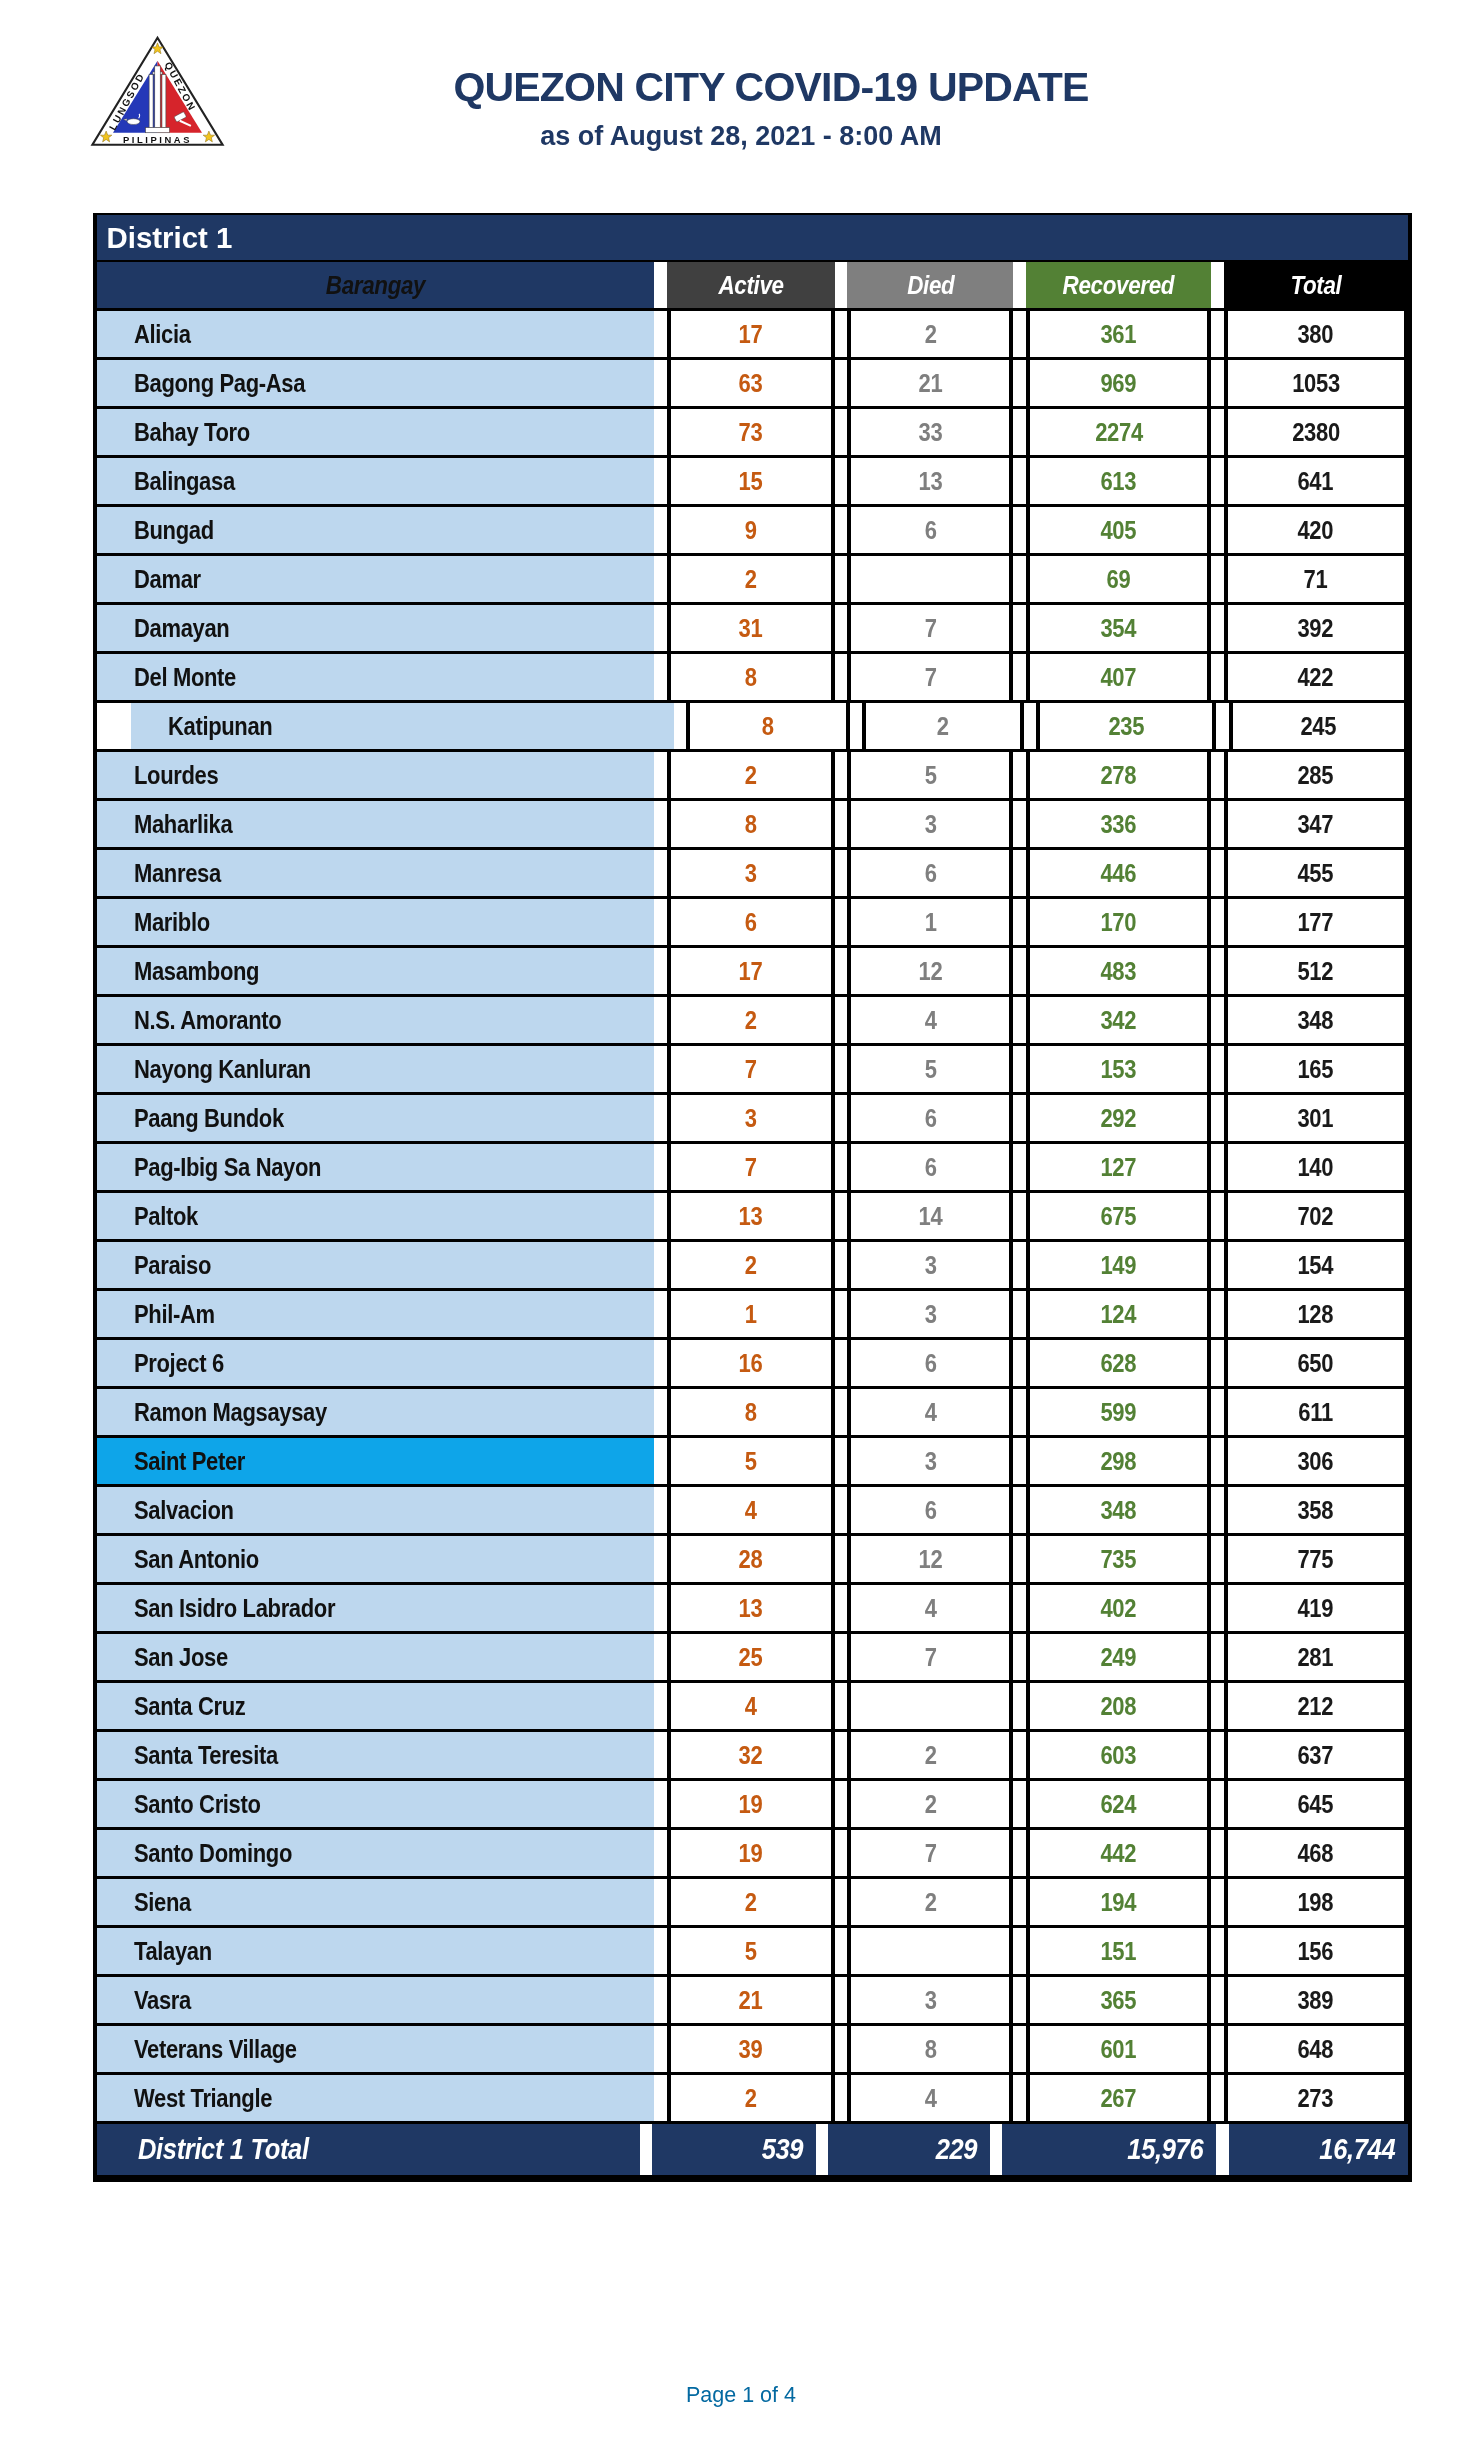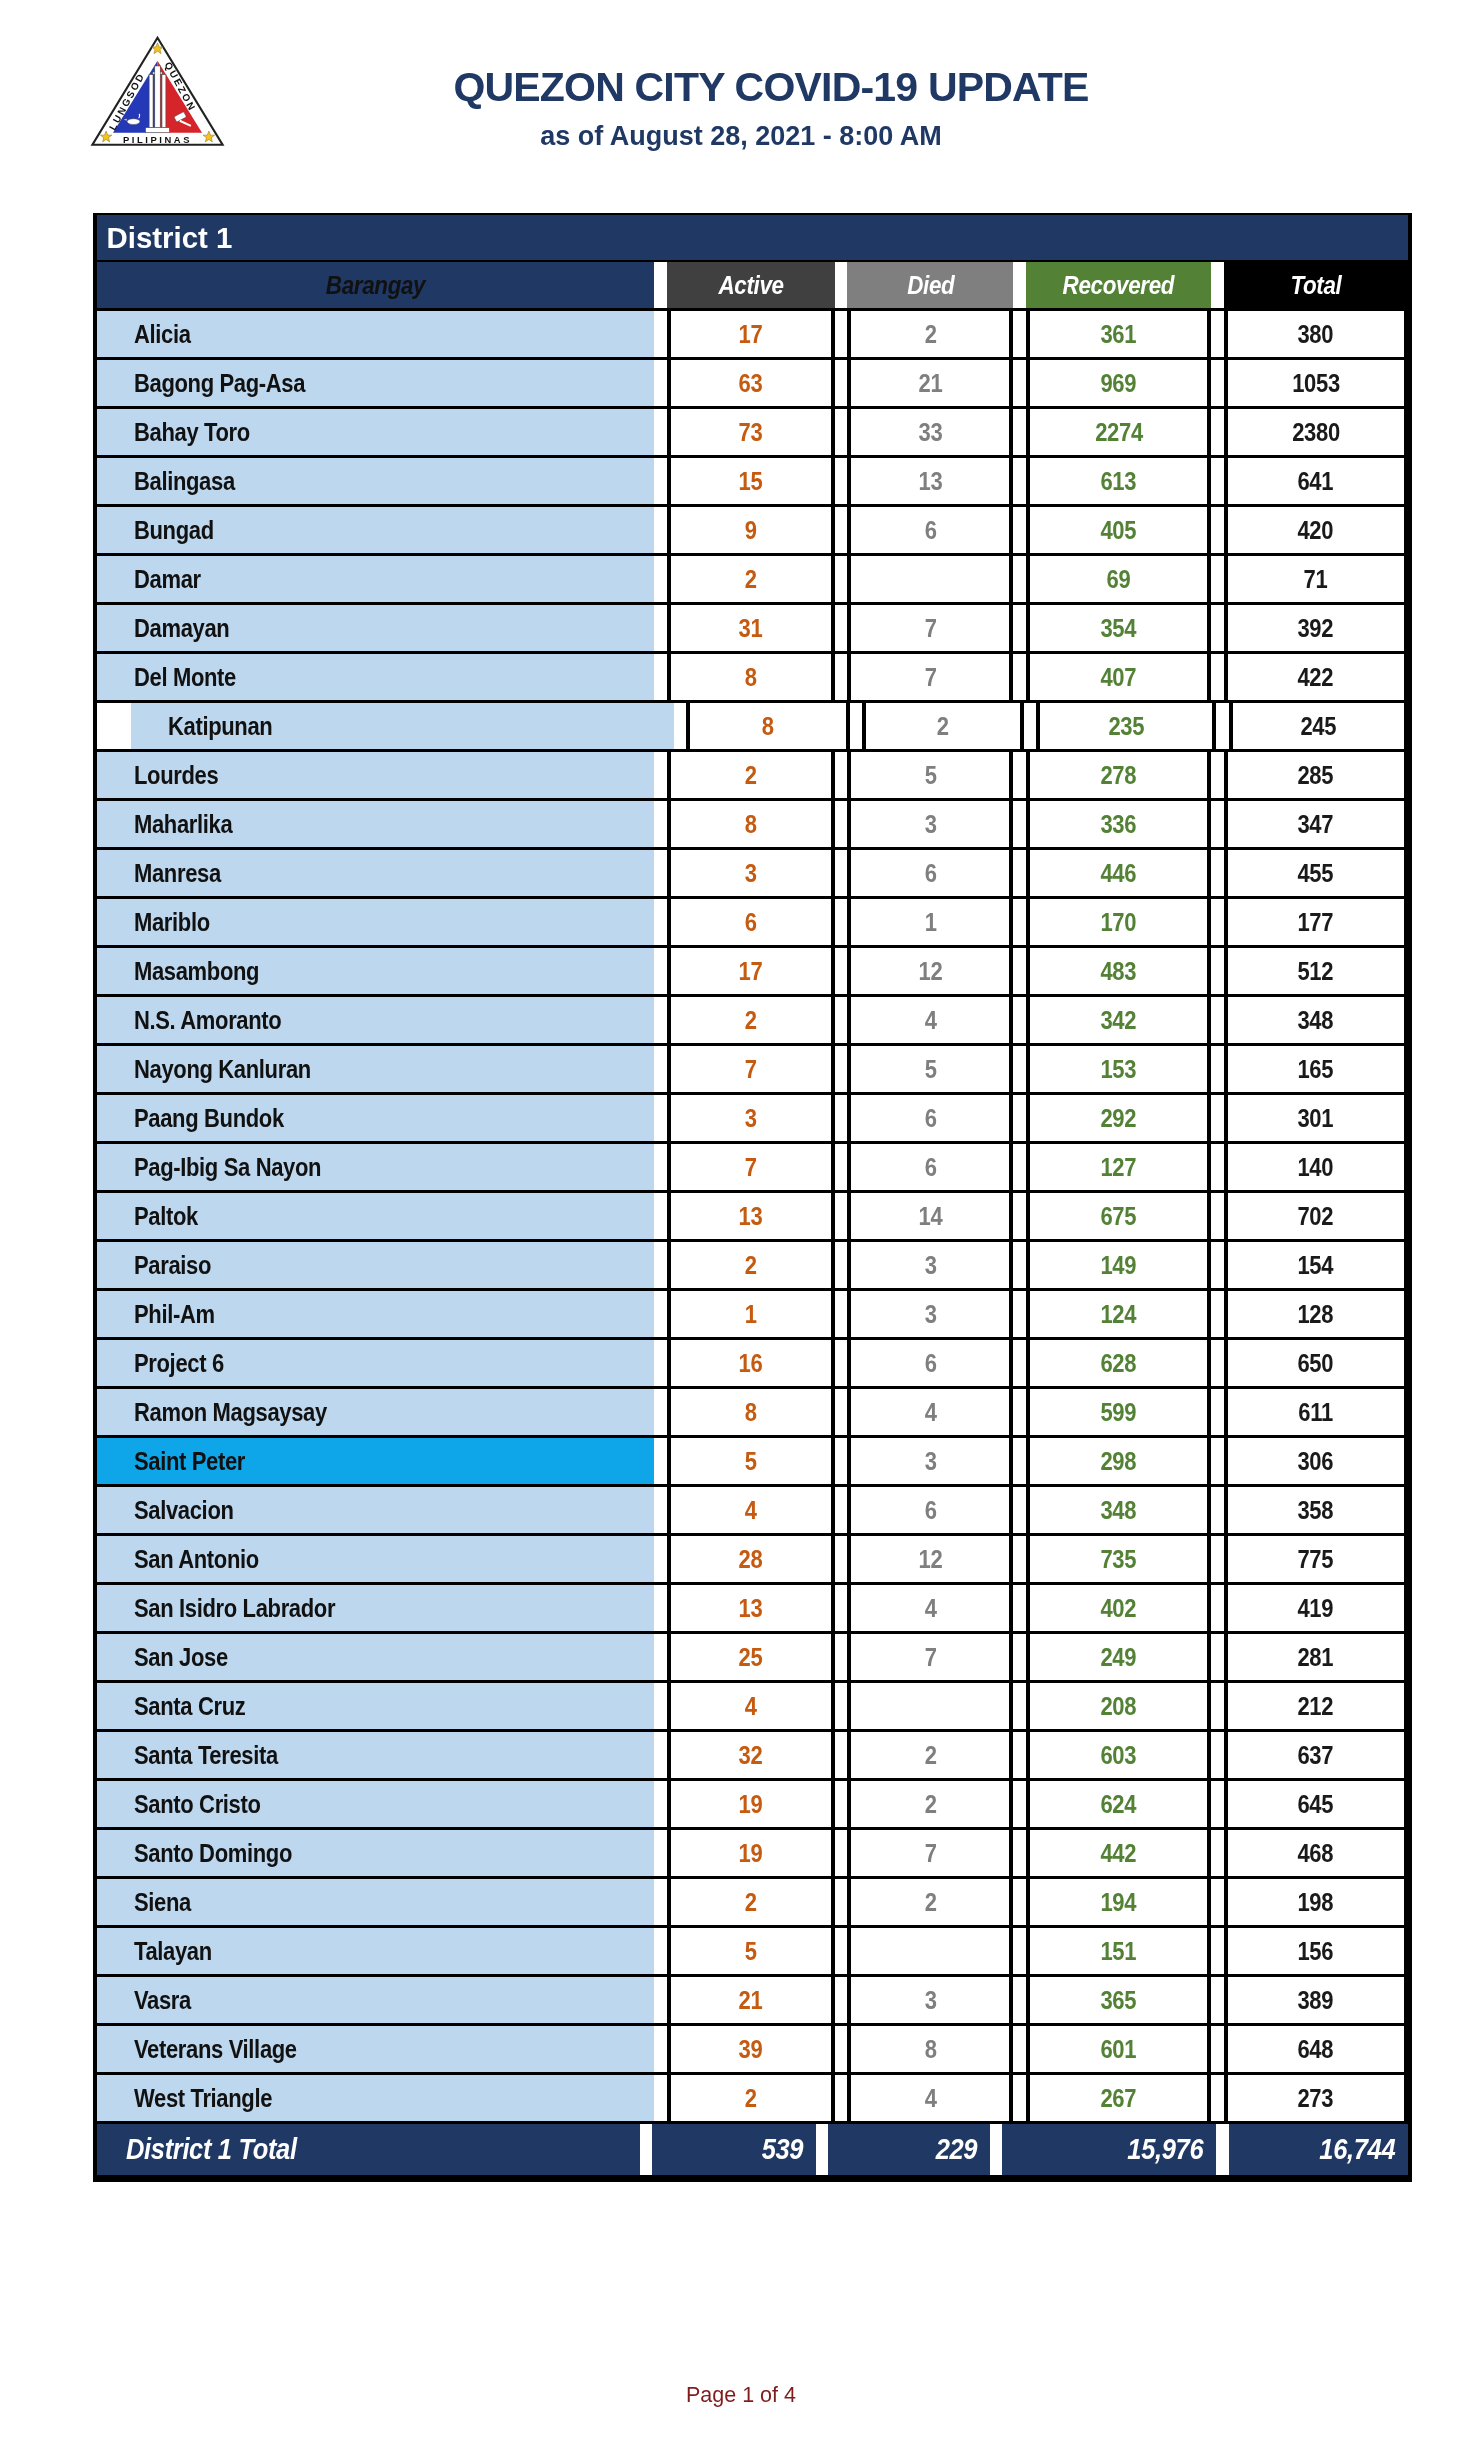--- a/index.html
+++ b/index.html
@@ -127,38 +127,38 @@
   }
   .total-cell {
     display: flex;
     align-items: center;
     box-sizing: border-box;
     color: #ffffff;
     font-weight: bold;
     font-style: italic;
   }
   .total-cell .tx { font-size: 29px; font-style: italic; }
-  .tc-label { width: 557px; padding-left: 29px; }
+  .tc-label { width: 557px; padding-left: 41px; }
   .tc-label .tx { transform-origin: left center; }
   .tc-num { justify-content: flex-end; padding-right: 12.7px; }
   .tc-num .tx { transform-origin: right center; }
   .tc-active { width: 168px; }
   .tc-died   { width: 166px; }
   .tc-rec    { width: 220px; }
   .tc-tot    { width: 184px; }
 
   
   .page-footer {
     position: absolute;
     top: 2383px;
     left: 0;
     width: 100%;
     text-align: center;
     font-size: 21.5px;
-    color: #7f1d1d;
+    color: #0369a1;
   }
 </style>
 </head>
 <body>
 
 <div class="page">
 
   <svg class="seal" viewBox="0 0 160 134">
     <defs>
       <path id="seal-star" d="M0,-7 L1.9,-2.2 L6.7,-2.2 L2.9,0.8 L4.1,5.7 L0,2.8 L-4.1,5.7 L-2.9,0.8 L-6.7,-2.2 L-1.9,-2.2 Z"></path>

